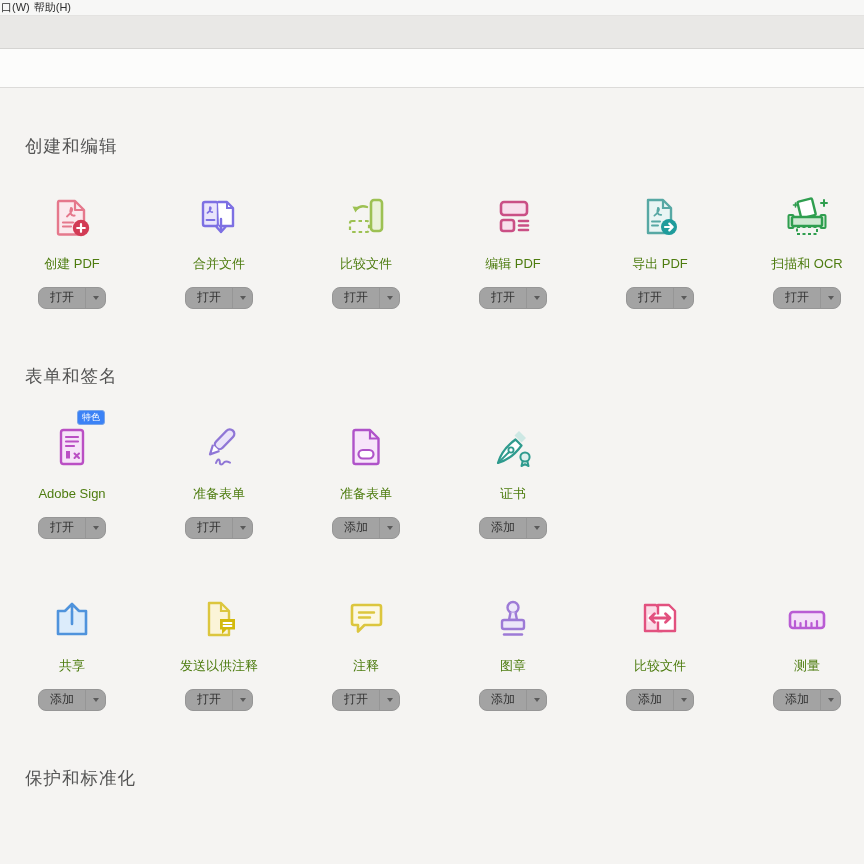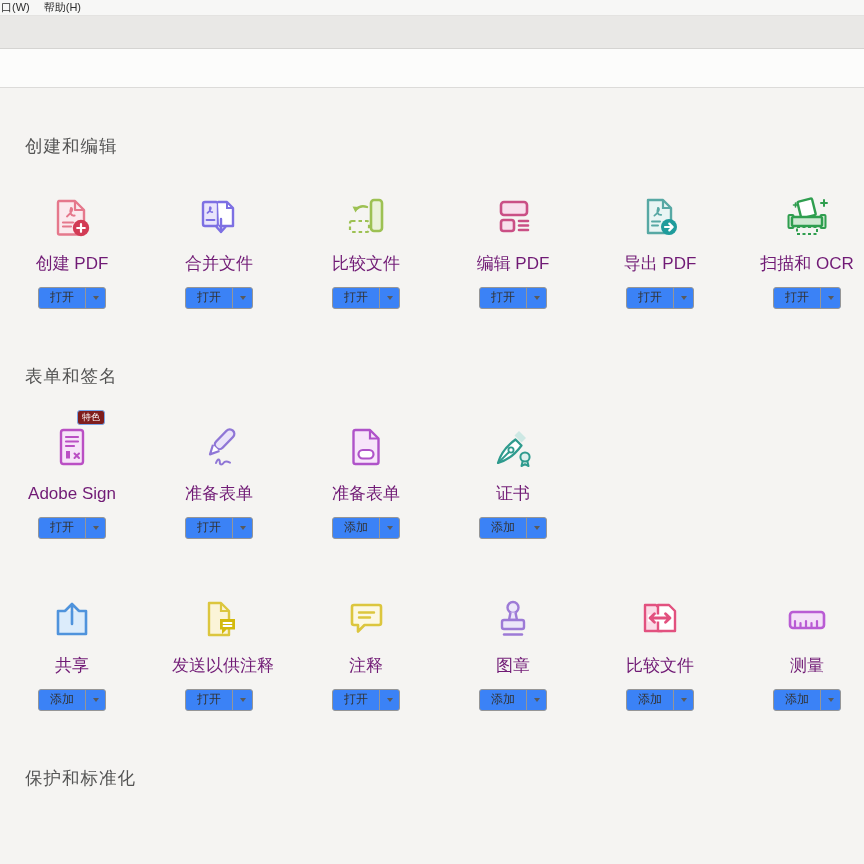--- a/index.html
+++ b/index.html
@@ -6,47 +6,47 @@
   html,body { margin:0; padding:0; }
   body {
     width:864px; height:864px; overflow:hidden;
     background:#f5f4f2;
     font-family:"Liberation Sans", sans-serif;
     -webkit-font-smoothing:antialiased;
   }
   
   .menubar {
     height:16px; background:#f7f7f6; border-bottom:1px solid #e4e3e1;
-    display:flex; align-items:center; gap:14px; padding-left:1px;
+    display:flex; align-items:center; gap:4px; padding-left:1px;
     font-size:11px; color:#2e2e2e;
   }
   .menu-item { cursor:default; }
   .quickbar { height:33px; background:#e9e8e6; border-bottom:1px solid #d5d4d2; }
   .tabstrip { height:39px; background:#fcfcfb; border-bottom:1px solid #dcdbd9; }
   
   .content { padding-left:25px; }
   .section { margin-bottom:57px; }
   .section:first-child { padding-top:48px; }
   .section-title {
     font-size:17.5px; font-weight:400; color:#545454;
     letter-spacing:1px; margin:0 0 37px 0; line-height:21px;
   }
   .tools { display:flex; }
   .tool { width:94px; margin-right:53px; flex:none; position:relative; text-align:center; cursor:pointer; }
   .tool-icon { height:48px; display:flex; align-items:center; justify-content:center; margin-bottom:14px; }
-  .tool-label { font-size:17px; color:#701a75; white-space:nowrap; height:15px; line-height:15px; margin-bottom:16px; }
+  .tool-label { font-size:13px; color:#4d7c0f; white-space:nowrap; height:15px; line-height:15px; margin-bottom:16px; }
   .featured-badge {
     position:absolute; top:-14px; left:52px; z-index:2;
-    background:#7f1d1d; color:#fff; font-size:9px; line-height:11px;
+    background:#3b82f6; color:#fff; font-size:9px; line-height:11px;
     padding:1px 4px; border-radius:3px; border:1px solid #7aa6e8;
     white-space:nowrap;
   }
   .tool-btn {
     width:68px; height:22px; margin:0 auto; display:flex;
-    background:#3b82f6; border:1px solid #969696; border-radius:3px; cursor:pointer;
+    background:#a3a3a3; border:1px solid #969696; border-radius:8px; cursor:pointer;
   }
   .btn-label { flex:1; font-size:12px; color:#323232; line-height:19px; text-align:center; }
   .btn-caret { width:20px; border-left:1px solid #969696; display:flex; align-items:center; justify-content:center; }
   .caret-shape { width:0; height:0; border-left:3.5px solid transparent; border-right:3.5px solid transparent; border-top:4.5px solid #5a5a5a; }
   svg { display:block; }
 </style>
 </head>
 <body>
 
 <div class="menubar">

